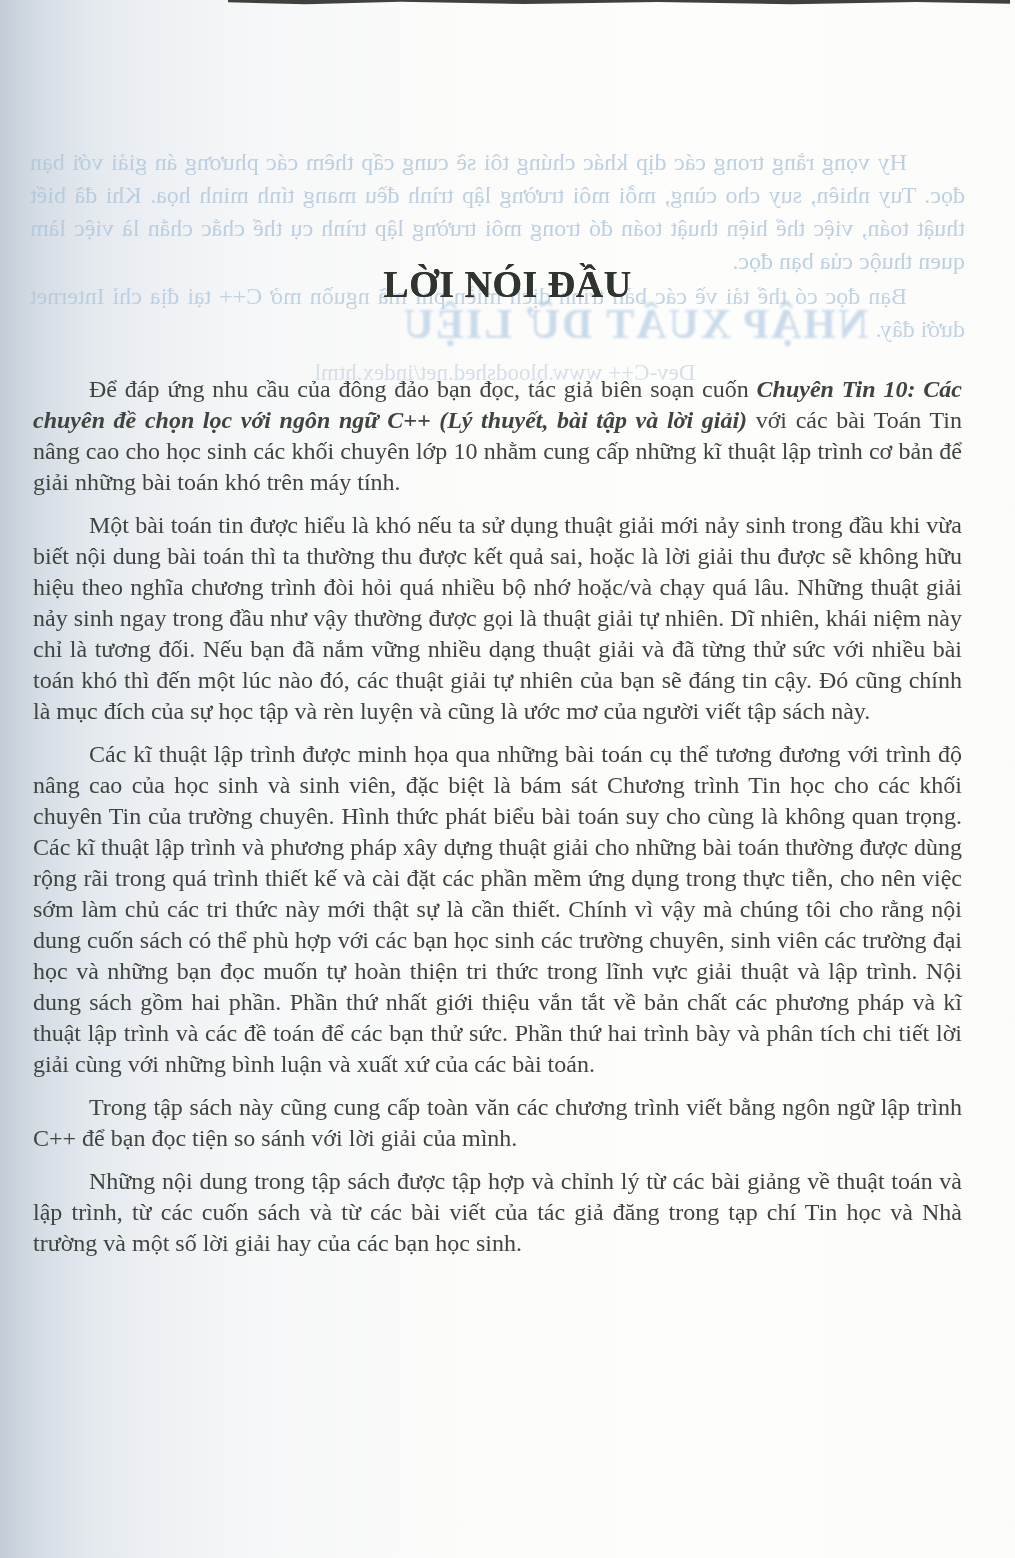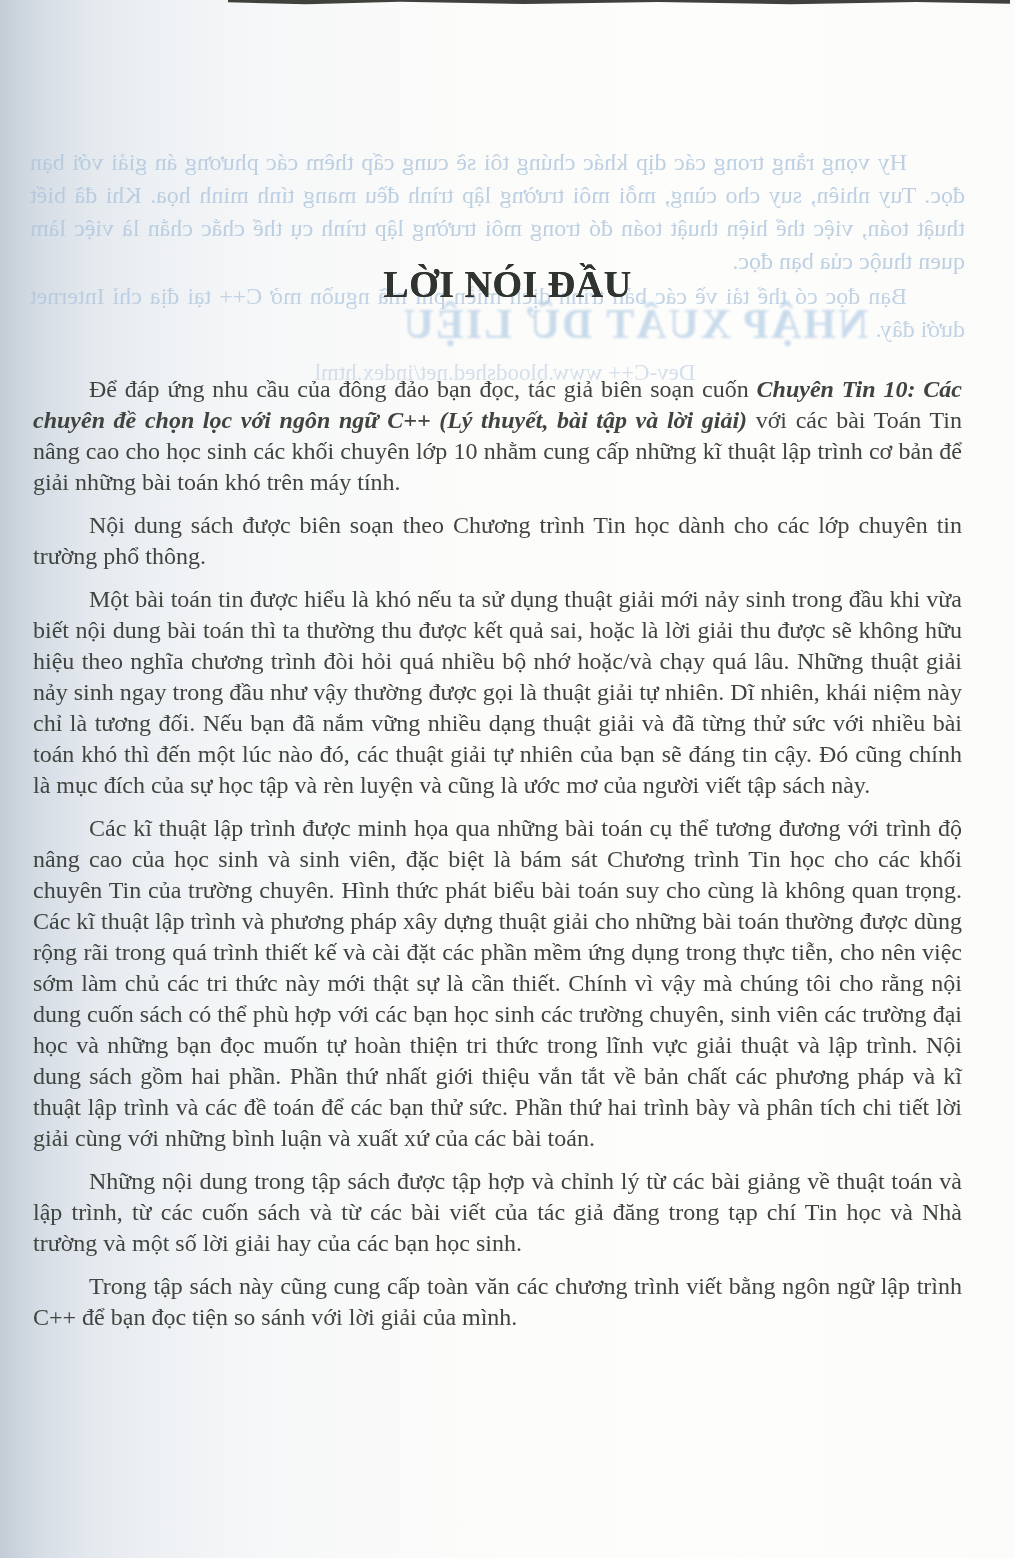--- a/index.html
+++ b/index.html
@@ -92,25 +92,24 @@
 
   <div class="ghost ghost-heading">NHẬP XUẤT DỮ LIỆU</div>
 
   <div class="ghost ghost-dev">Dev-C++  www.bloodshed.net/index.html</div>
 
   <div class="title">LỜI NÓI ĐẦU</div>
 
   <div class="content">
     <p><span>Để đáp ứng nhu cầu của đông đảo bạn đọc, tác giả biên soạn cuốn </span><span class="seg-bi">Chuyên Tin 10: Các chuyên đề chọn lọc với ngôn ngữ C++ (Lý thuyết, bài tập và lời giải)</span><span> với các bài Toán Tin nâng cao cho học sinh các khối chuyên lớp 10 nhằm cung cấp những kĩ thuật lập trình cơ bản để giải những bài toán khó trên máy tính.</span></p>
 
-    <p>Nội dung sách được biên soạn theo Chương trình Tin học dành cho các lớp chuyên tin trường phổ thông.</p>
 
     <p>Một bài toán tin được hiểu là khó nếu ta sử dụng thuật giải mới nảy sinh trong đầu khi vừa biết nội dung bài toán thì ta thường thu được kết quả sai, hoặc là lời giải thu được sẽ không hữu hiệu theo nghĩa chương trình đòi hỏi quá nhiều bộ nhớ hoặc/và chạy quá lâu. Những thuật giải nảy sinh ngay trong đầu như vậy thường được gọi là thuật giải tự nhiên. Dĩ nhiên, khái niệm này chỉ là tương đối. Nếu bạn đã nắm vững nhiều dạng thuật giải và đã từng thử sức với nhiều bài toán khó thì đến một lúc nào đó, các thuật giải tự nhiên của bạn sẽ đáng tin cậy. Đó cũng chính là mục đích của sự học tập và rèn luyện và cũng là ước mơ của người viết tập sách này.</p>
 
 
     <p>Các kĩ thuật lập trình được minh họa qua những bài toán cụ thể tương đương với trình độ nâng cao của học sinh và sinh viên, đặc biệt là bám sát Chương trình Tin học cho các khối chuyên Tin của trường chuyên. Hình thức phát biểu bài toán suy cho cùng là không quan trọng. Các kĩ thuật lập trình và phương pháp xây dựng thuật giải cho những bài toán thường được dùng rộng rãi trong quá trình thiết kế và cài đặt các phần mềm ứng dụng trong thực tiễn, cho nên việc sớm làm chủ các tri thức này mới thật sự là cần thiết. Chính vì vậy mà chúng tôi cho rằng nội dung cuốn sách có thể phù hợp với các bạn học sinh các trường chuyên, sinh viên các trường đại học và những bạn đọc muốn tự hoàn thiện tri thức trong lĩnh vực giải thuật và lập trình. Nội dung sách gồm hai phần. Phần thứ nhất giới thiệu vắn tắt về bản chất các phương pháp và kĩ thuật lập trình và các đề toán để các bạn thử sức. Phần thứ hai trình bày và phân tích chi tiết lời giải cùng với những bình luận và xuất xứ của các bài toán.</p>
 
+    <p>Trong tập sách này cũng cung cấp toàn văn các chương trình viết bằng ngôn ngữ lập trình C++ để bạn đọc tiện so sánh với lời giải của mình.</p>
+
     <p>Những nội dung trong tập sách được tập hợp và chỉnh lý từ các bài giảng về thuật toán và lập trình, từ các cuốn sách và từ các bài viết của tác giả đăng trong tạp chí Tin học và Nhà trường và một số lời giải hay của các bạn học sinh.</p>
-
-    <p>Trong tập sách này cũng cung cấp toàn văn các chương trình viết bằng ngôn ngữ lập trình C++ để bạn đọc tiện so sánh với lời giải của mình.</p>
   </div>
 
 </div>
 
 </body></html>

